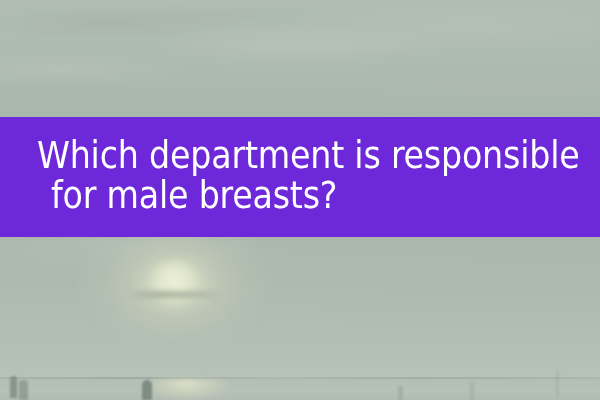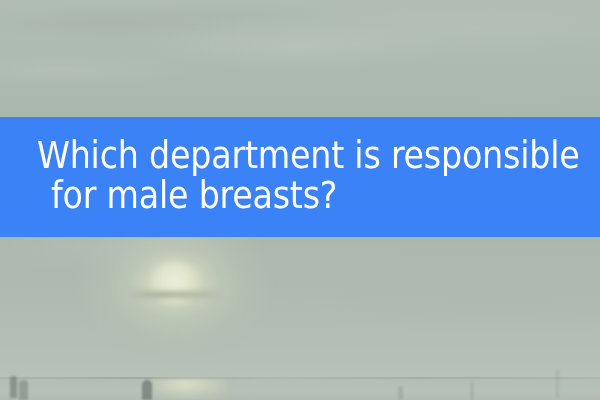--- a/index.html
+++ b/index.html
@@ -152,21 +152,21 @@
     pointer-events: none;
   }
 
   
   .caption-band {
     position: absolute;
     left: 0;
     right: 0;
     top: 117px;
     height: 120px;
-    background: #3b82f6;
+    background: #6d28d9;
     display: flex;
     flex-direction: column;
     justify-content: center;
     box-sizing: border-box;
     padding: 0 0 2px 0;
   }
 
   .caption-line {
     color: #ffffff;
     font-family: "DejaVu Sans Condensed", "Liberation Sans Narrow", "Liberation Sans", sans-serif;

